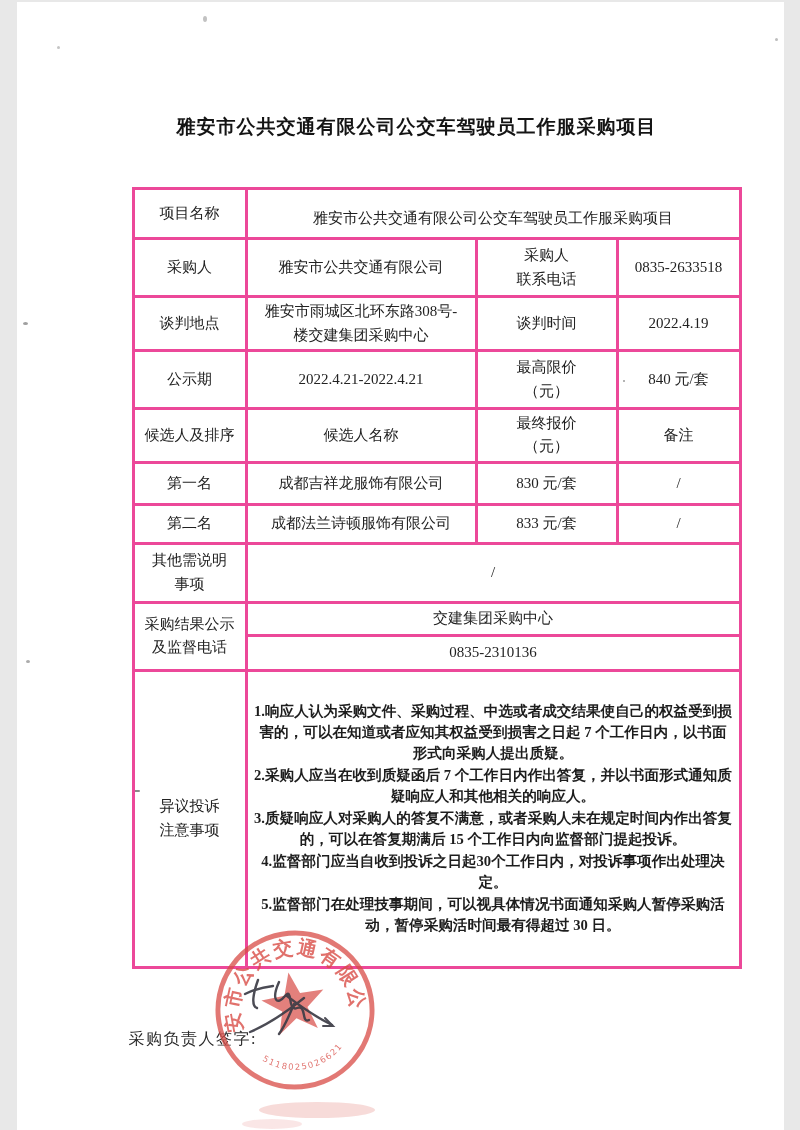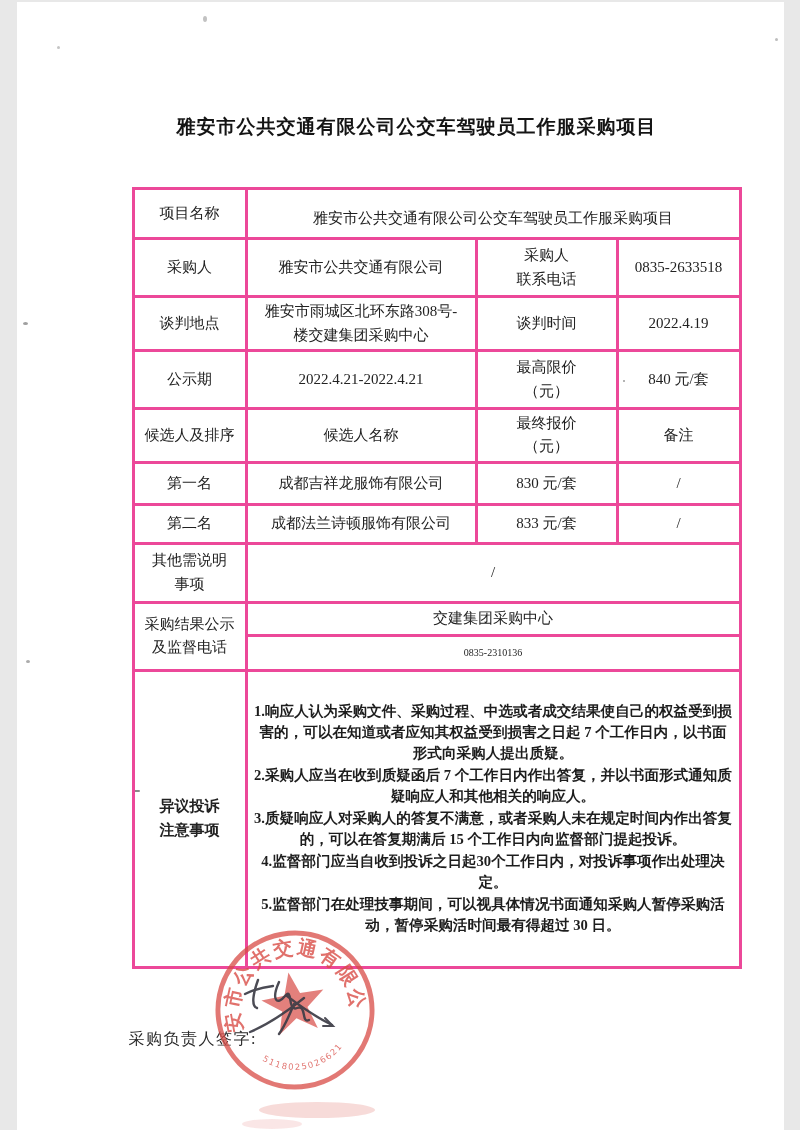--- a/index.html
+++ b/index.html
@@ -118,24 +118,24 @@
         <td colspan="3">/</td>
       </tr>
       <tr style="height:33px">
         <td class="l2" rowspan="2">
           <div>采购结果公示</div>
           <div>及监督电话</div>
         </td>
         <td colspan="3">交建集团采购中心</td>
       </tr>
       <tr style="height:35px">
-        <td colspan="3" class="phone" style="font-size:10px;font-family:Liberation Serif, serif;">0835-2310136</td>
+        <td colspan="3" class="phone" style="font-size:15px;font-family:Liberation Serif, serif;">0835-2310136</td>
       </tr>
       <tr style="height:297px">
-        <td class="l2" style="line-height:2.1;font-weight:bold;">
+        <td class="l2" style="line-height:2.1;">
           <div>异议投诉</div>
           <div>注意事项</div>
         </td>
         <td colspan="3" class="notice-cell">
           <p>1.响应人认为采购文件、采购过程、中选或者成交结果使自己的权益受到损害的，可以在知道或者应知其权益受到损害之日起 7 个工作日内，以书面形式向采购人提出质疑。</p>
           <p>2.采购人应当在收到质疑函后 7 个工作日内作出答复，并以书面形式通知质疑响应人和其他相关的响应人。</p>
           <p>3.质疑响应人对采购人的答复不满意，或者采购人未在规定时间内作出答复的，可以在答复期满后 15 个工作日内向监督部门提起投诉。</p>
           <p>4.监督部门应当自收到投诉之日起30个工作日内，对投诉事项作出处理决定。</p>
           <p>5.监督部门在处理技事期间，可以视具体情况书面通知采购人暂停采购活动，暂停采购活时间最有得超过 30 日。</p>
         </td>

